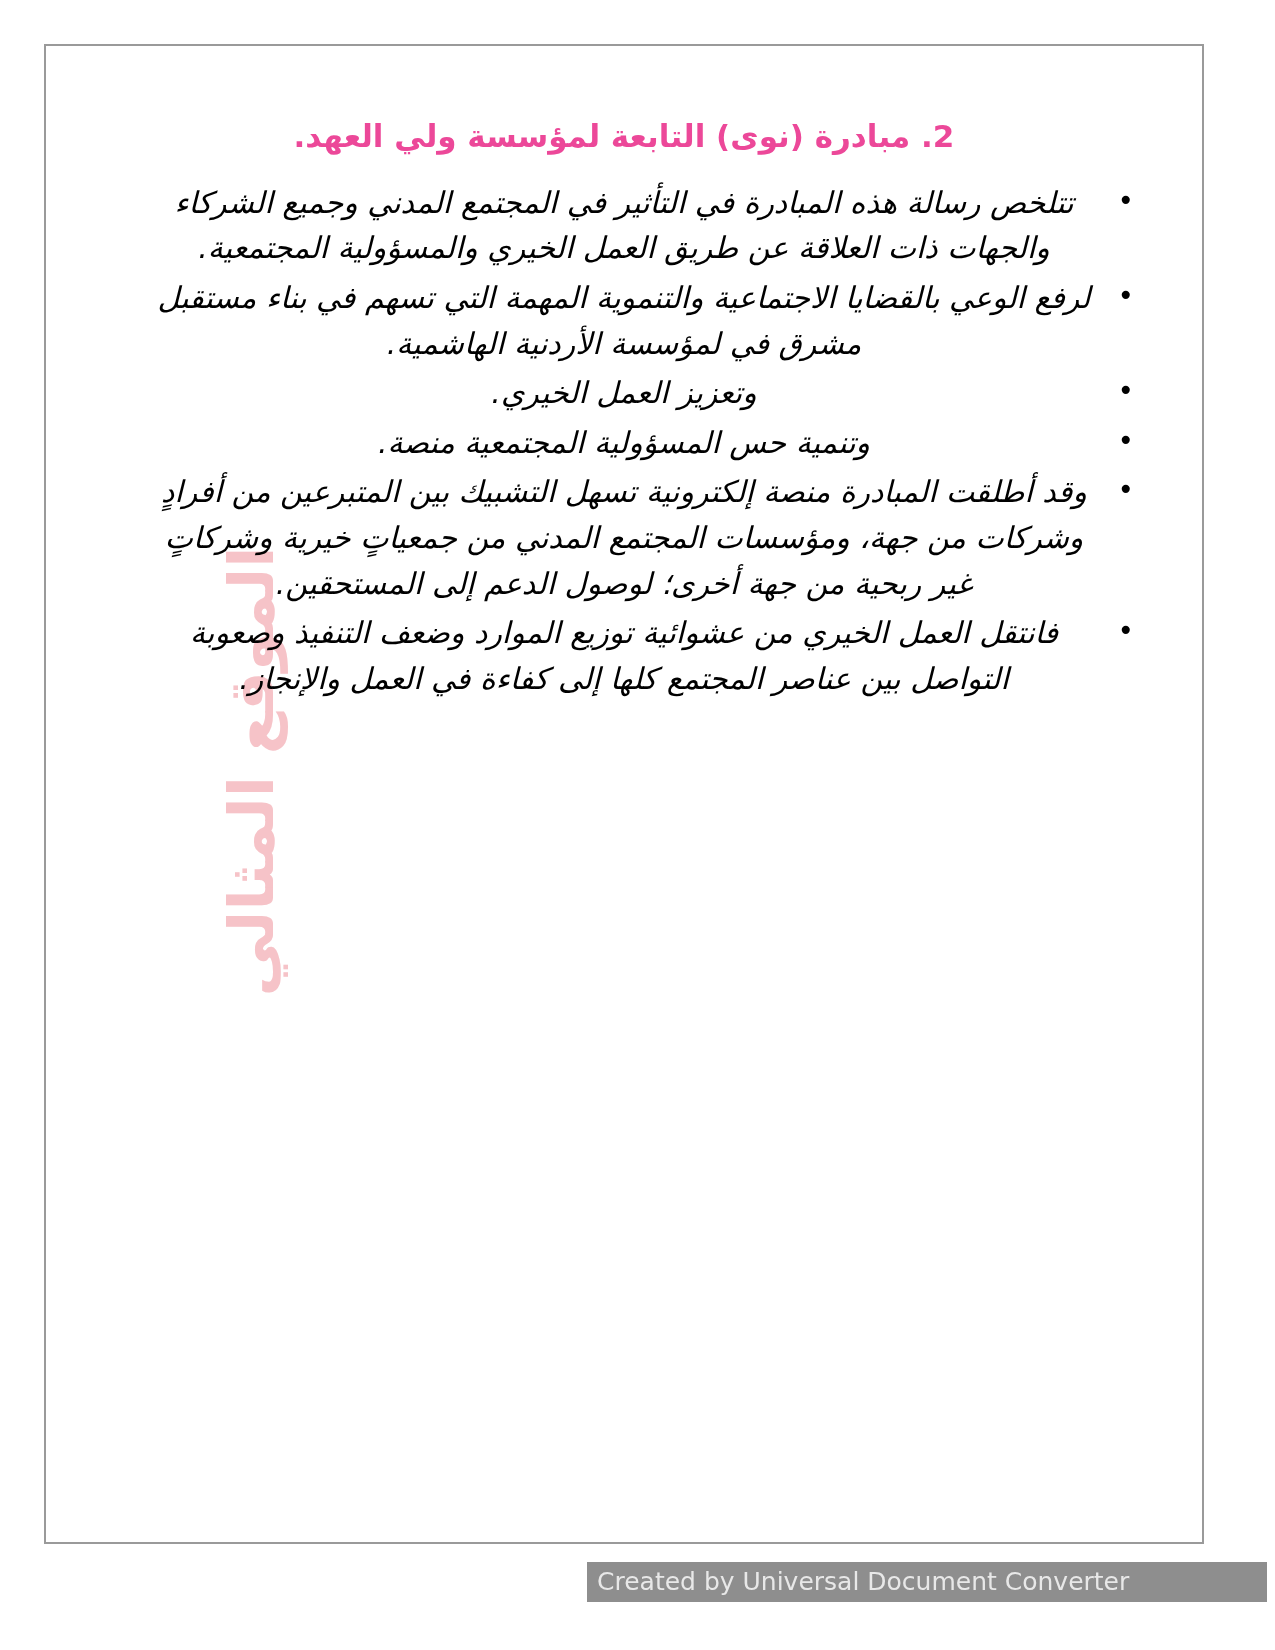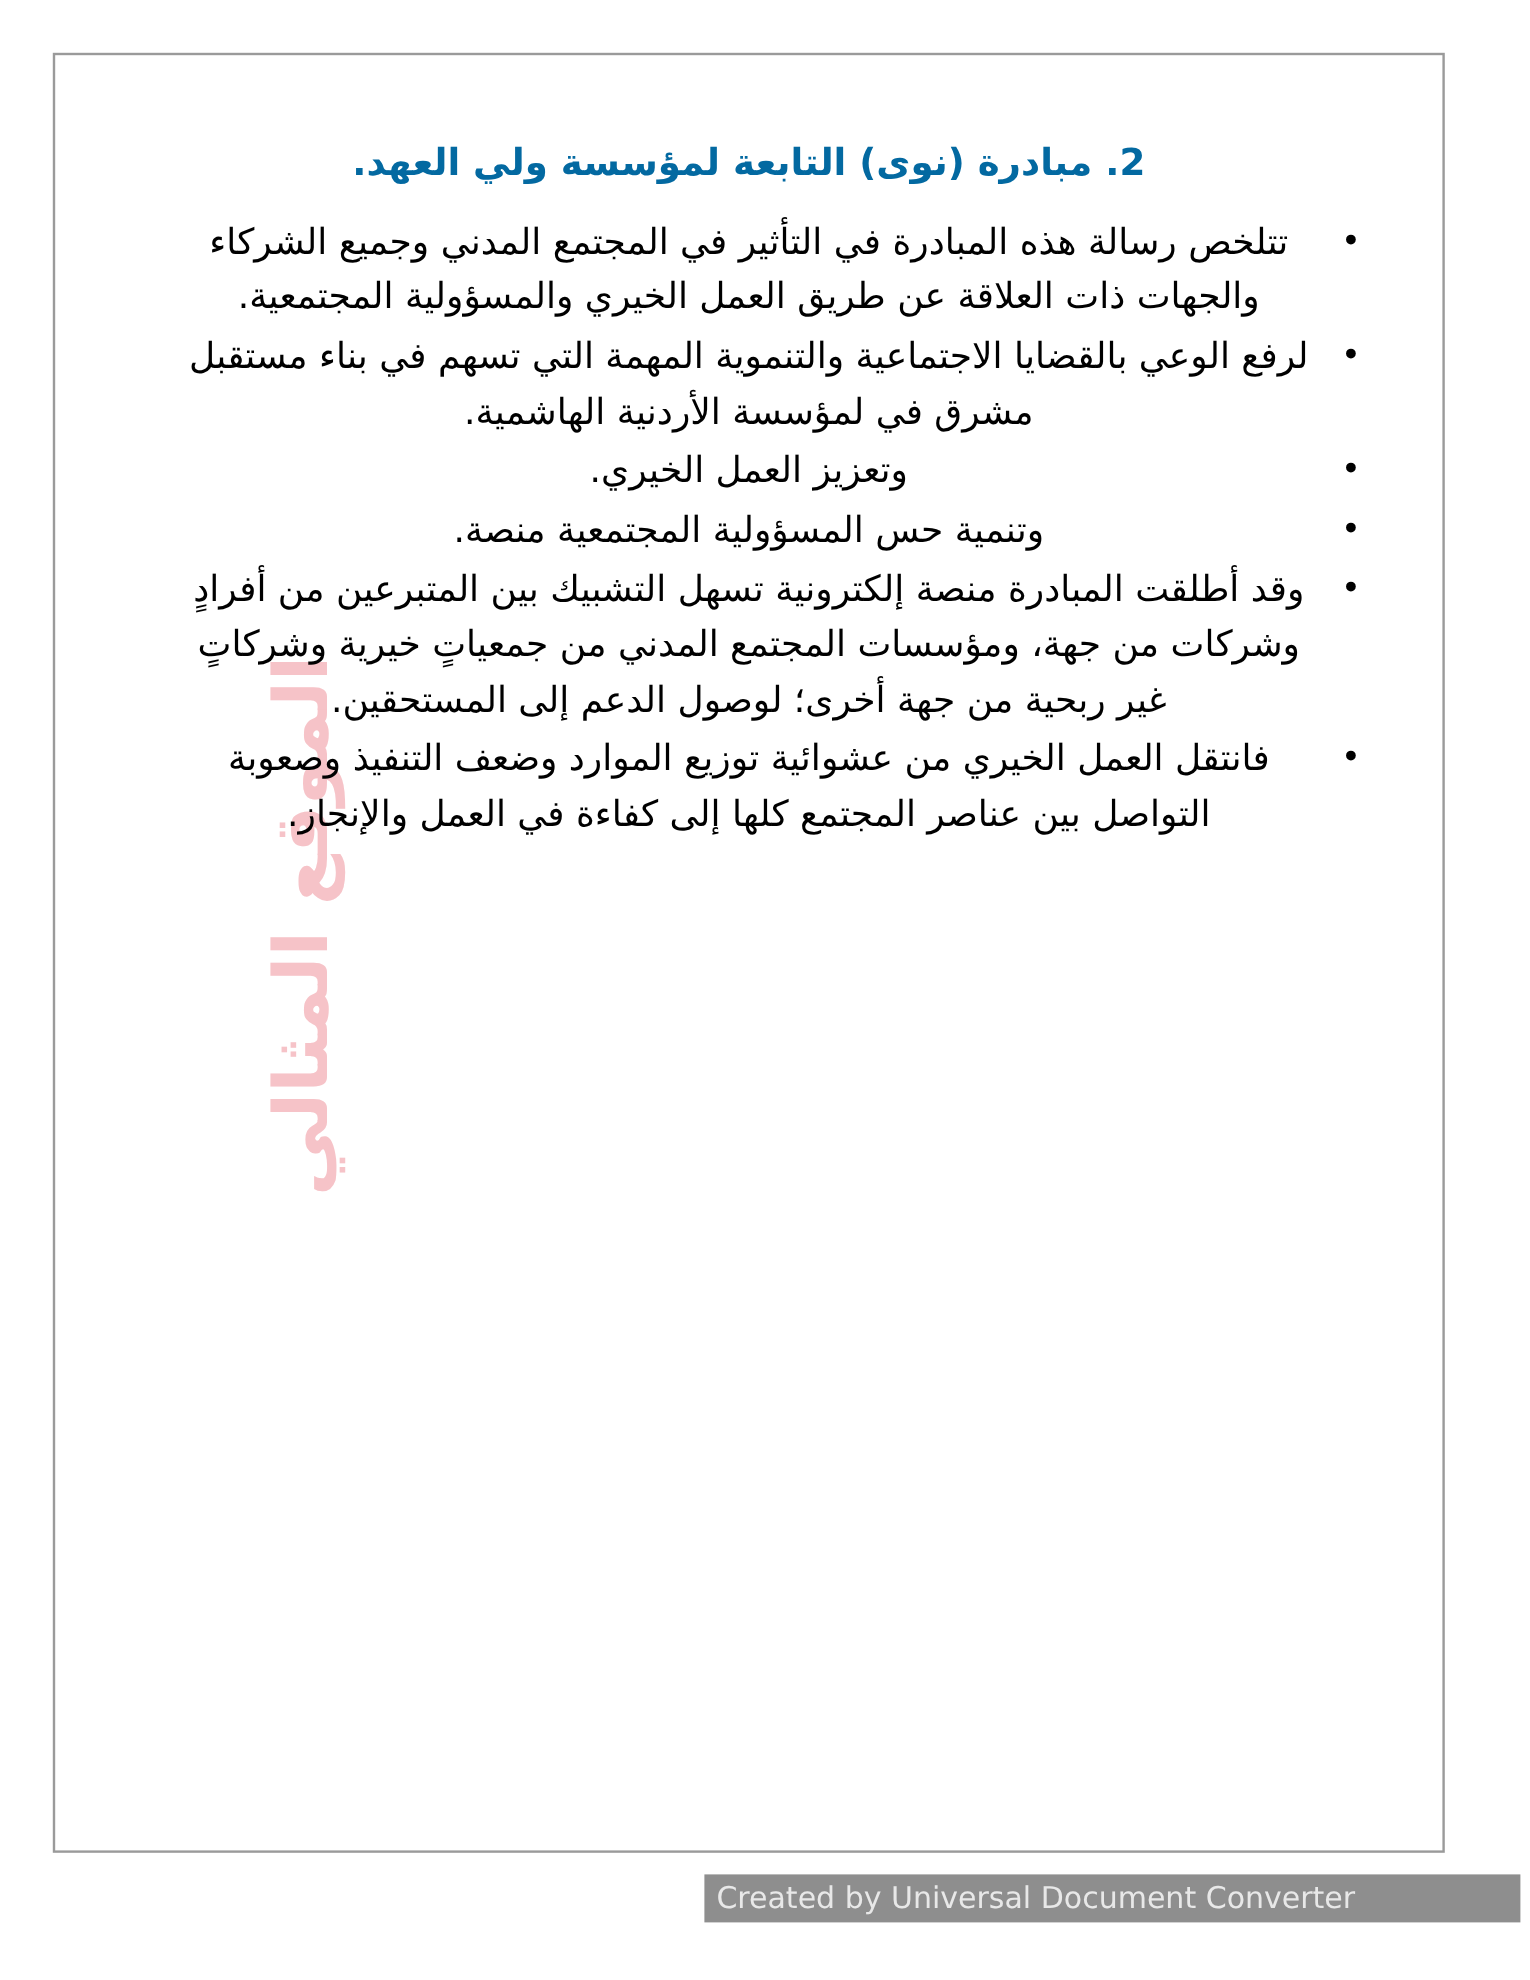--- a/index.html
+++ b/index.html
@@ -52,33 +52,34 @@
   .content {
     position: relative;
     z-index: 2;
     padding: 70px 60px 0 60px;
     box-sizing: border-box;
     direction: rtl;
     text-align: right;
   }
 
   .doc-title {
-    color: #0369a1;
+    color: #ec4899;
     font-family: "DejaVu Sans", sans-serif;
     font-weight: bold;
     font-size: 31px;
     text-align: center;
     margin: 0 0 22px 0;
     line-height: 1.35;
   }
 
   ul.bullets {
     list-style: none;
     margin: 0;
     padding: 0;
+    font-style: italic;
   }
 
   ul.bullets > li {
     position: relative;
     font-family: "DejaVu Sans", sans-serif;
     font-size: 30px;
     line-height: 1.52;
     color: #000000;
     text-align: center;
     margin: 0 0 4px 0;

